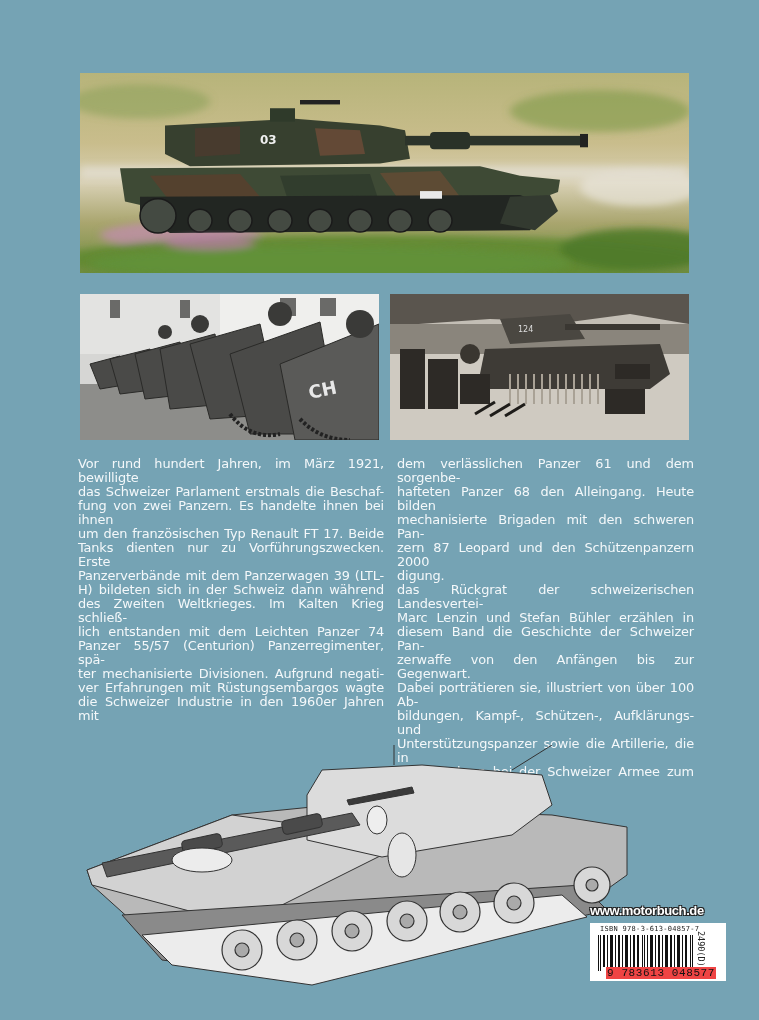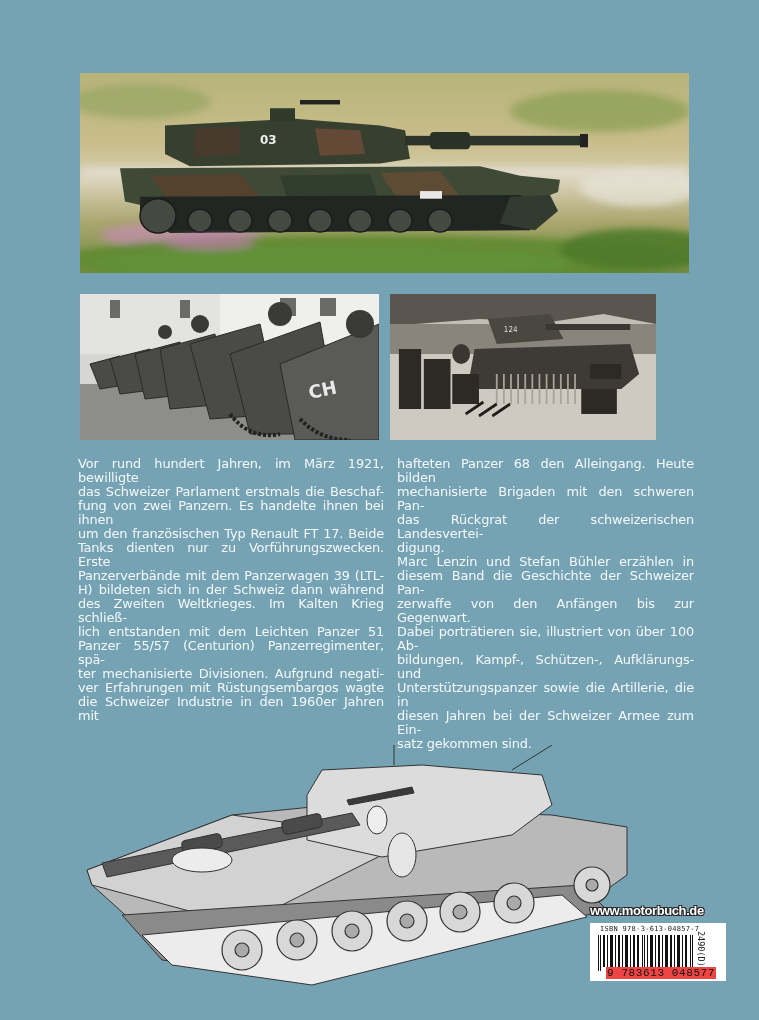--- a/index.html
+++ b/index.html
@@ -8,21 +8,21 @@
       background: #75a3b4;
       font-family: "DejaVu Sans", sans-serif;
       position: relative;
       color: #ffffff;
     }
     .photo { position: absolute; overflow: hidden; }
     .photo svg { display: block; width: 100%; height: 100%; }
 
     #photo-main { left: 80px; top: 73px; width: 609px; height: 200px; }
     #photo-ww2 { left: 80px; top: 294px; width: 299px; height: 146px; }
-    #photo-p61 { left: 390px; top: 294px; width: 266px; height: 146px; }
+    #photo-p61 { left: 390px; top: 294px; width: 299px; height: 146px; }
 
     .text-col {
       position: absolute;
       top: 457px;
       font-size: 12.9px;
       line-height: 14px;
       text-align: justify;
       color: #f4f8fa;
       letter-spacing: -0.15px;
       hyphens: manual;
@@ -213,32 +213,34 @@
 
 <div class="text-col" id="col-left">
   <span class="line">Vor rund hundert Jahren, im März 1921, bewilligte</span>
   <span class="line">das Schweizer Parlament erstmals die Beschaf-</span>
   <span class="line">fung von zwei Panzern. Es handelte ihnen bei ihnen</span>
   <span class="line">um den französischen Typ Renault FT 17. Beide</span>
   <span class="line">Tanks dienten nur zu Vorführungszwecken. Erste</span>
   <span class="line">Panzerverbände mit dem Panzerwagen 39 (LTL-</span>
   <span class="line">H) bildeten sich in der Schweiz dann während</span>
   <span class="line">des Zweiten Weltkrieges. Im Kalten Krieg schließ-</span>
-  <span class="line">lich entstanden mit dem Leichten Panzer 51</span>
+  <span class="line">lich entstanden mit dem Leichten Panzer 74</span>
   <span class="line">Panzer 55/57 (Centurion) Panzerregimenter, spä-</span>
   <span class="line">ter mechanisierte Divisionen. Aufgrund negati-</span>
   <span class="line">ver Erfahrungen mit Rüstungsembargos wagte</span>
   <span class="line">die Schweizer Industrie in den 1960er Jahren mit</span>
 </div>
 
 <div class="text-col" id="col-right">
+  <span class="line">dem verlässlichen Panzer 61 und dem sorgenbe-</span>
   <span class="line">hafteten Panzer 68 den Alleingang. Heute bilden</span>
   <span class="line">mechanisierte Brigaden mit den schweren Pan-</span>
+  <span class="line">zern 87 Leopard und den Schützenpanzern 2000</span>
+  <span class="line last">digung.</span>
   <span class="line">das Rückgrat der schweizerischen Landesvertei-</span>
-  <span class="line last">digung.</span>
   <span class="line">Marc Lenzin und Stefan Bühler erzählen in</span>
   <span class="line">diesem Band die Geschichte der Schweizer Pan-</span>
   <span class="line">zerwaffe von den Anfängen bis zur Gegenwart.</span>
   <span class="line">Dabei porträtieren sie, illustriert von über 100 Ab-</span>
   <span class="line">bildungen, Kampf-, Schützen-, Aufklärungs- und</span>
   <span class="line">Unterstützungspanzer sowie die Artillerie, die in</span>
   <span class="line">diesen Jahren bei der Schweizer Armee zum Ein-</span>
   <span class="line last">satz gekommen sind.</span>
 </div>
 

